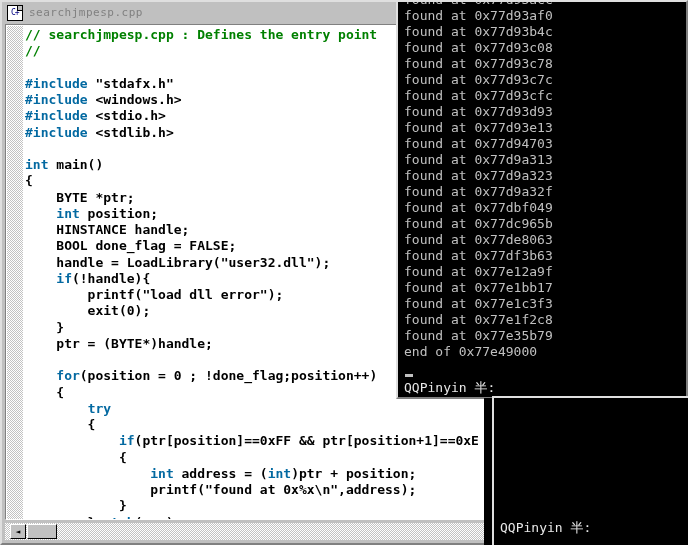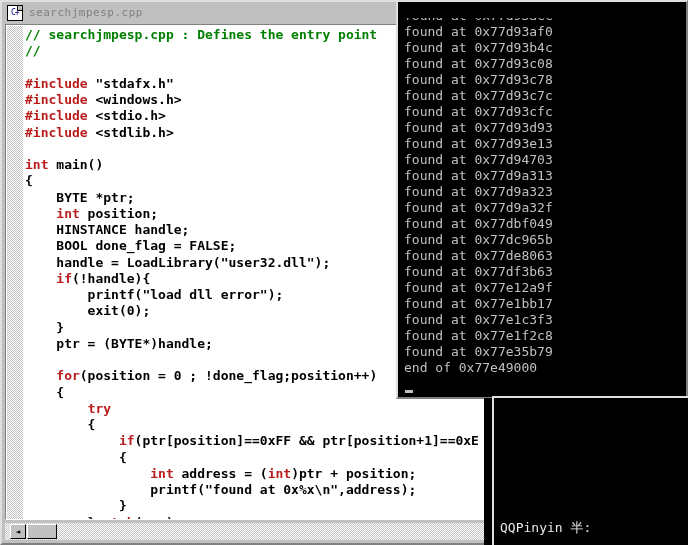--- a/index.html
+++ b/index.html
@@ -128,21 +128,21 @@
     font-size: 13px;
     line-height: 16.25px;
     color: #000000;
     white-space: pre;
     font-weight: bold;
   }
   #code-area .ln {
     height: 16.25px;
     white-space: pre;
   }
-  .kw  { color: #b91c1c; }
+  .kw  { color: #0369a1; }
   .cm  { color: #008000; text-align: right; }
   .pl  { color: #000000; }
 
   
   #editor-hscroll {
     position: absolute;
     left: 3px;
     bottom: 3px;
     width: 487px;
     height: 17px;
@@ -193,21 +193,21 @@
     background: #000000;
     box-sizing: border-box;
     border-top: 2px solid #dfdfdf;
     border-left: 2px solid #dfdfdf;
     border-right: 2px solid #808080;
     border-bottom: 2px solid #808080;
     overflow: hidden;
   }
   #console-inner {
     position: absolute;
-    left: 2px; top: 16px;
+    left: 2px; top: 0px;
     width: 286px;
     height: 395px;
     background: #000000;
     overflow: hidden;
     text-decoration: underline;
   }
   #console-lines {
     position: absolute;
     left: 4px;
     top: -10px;

